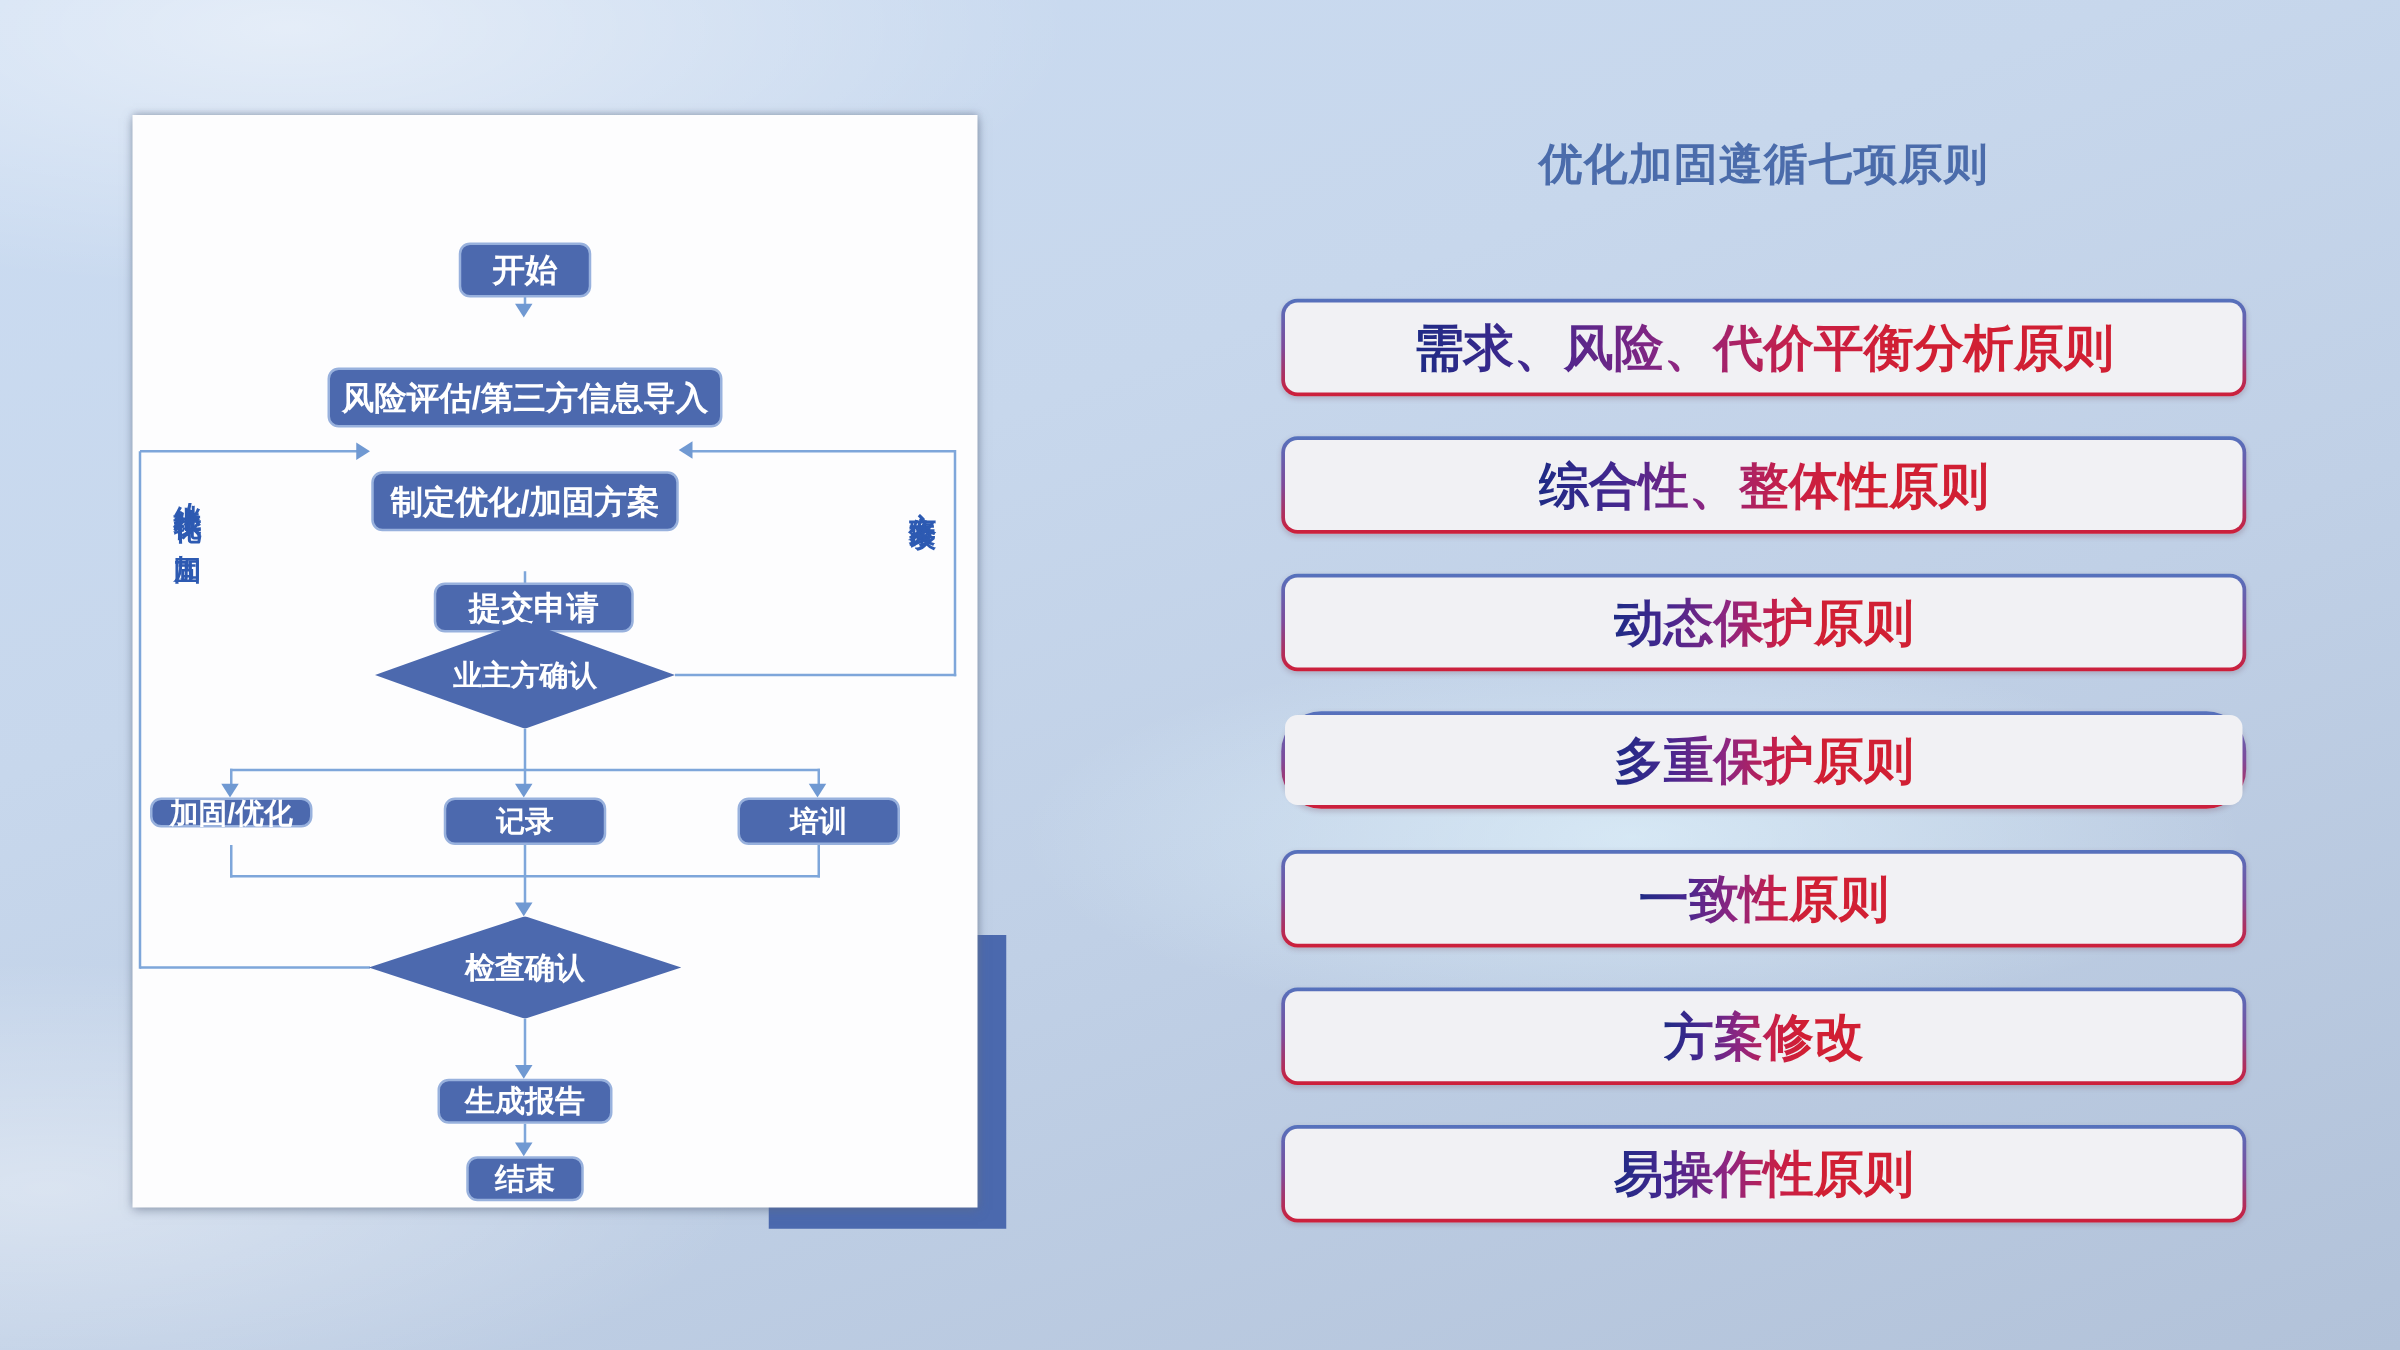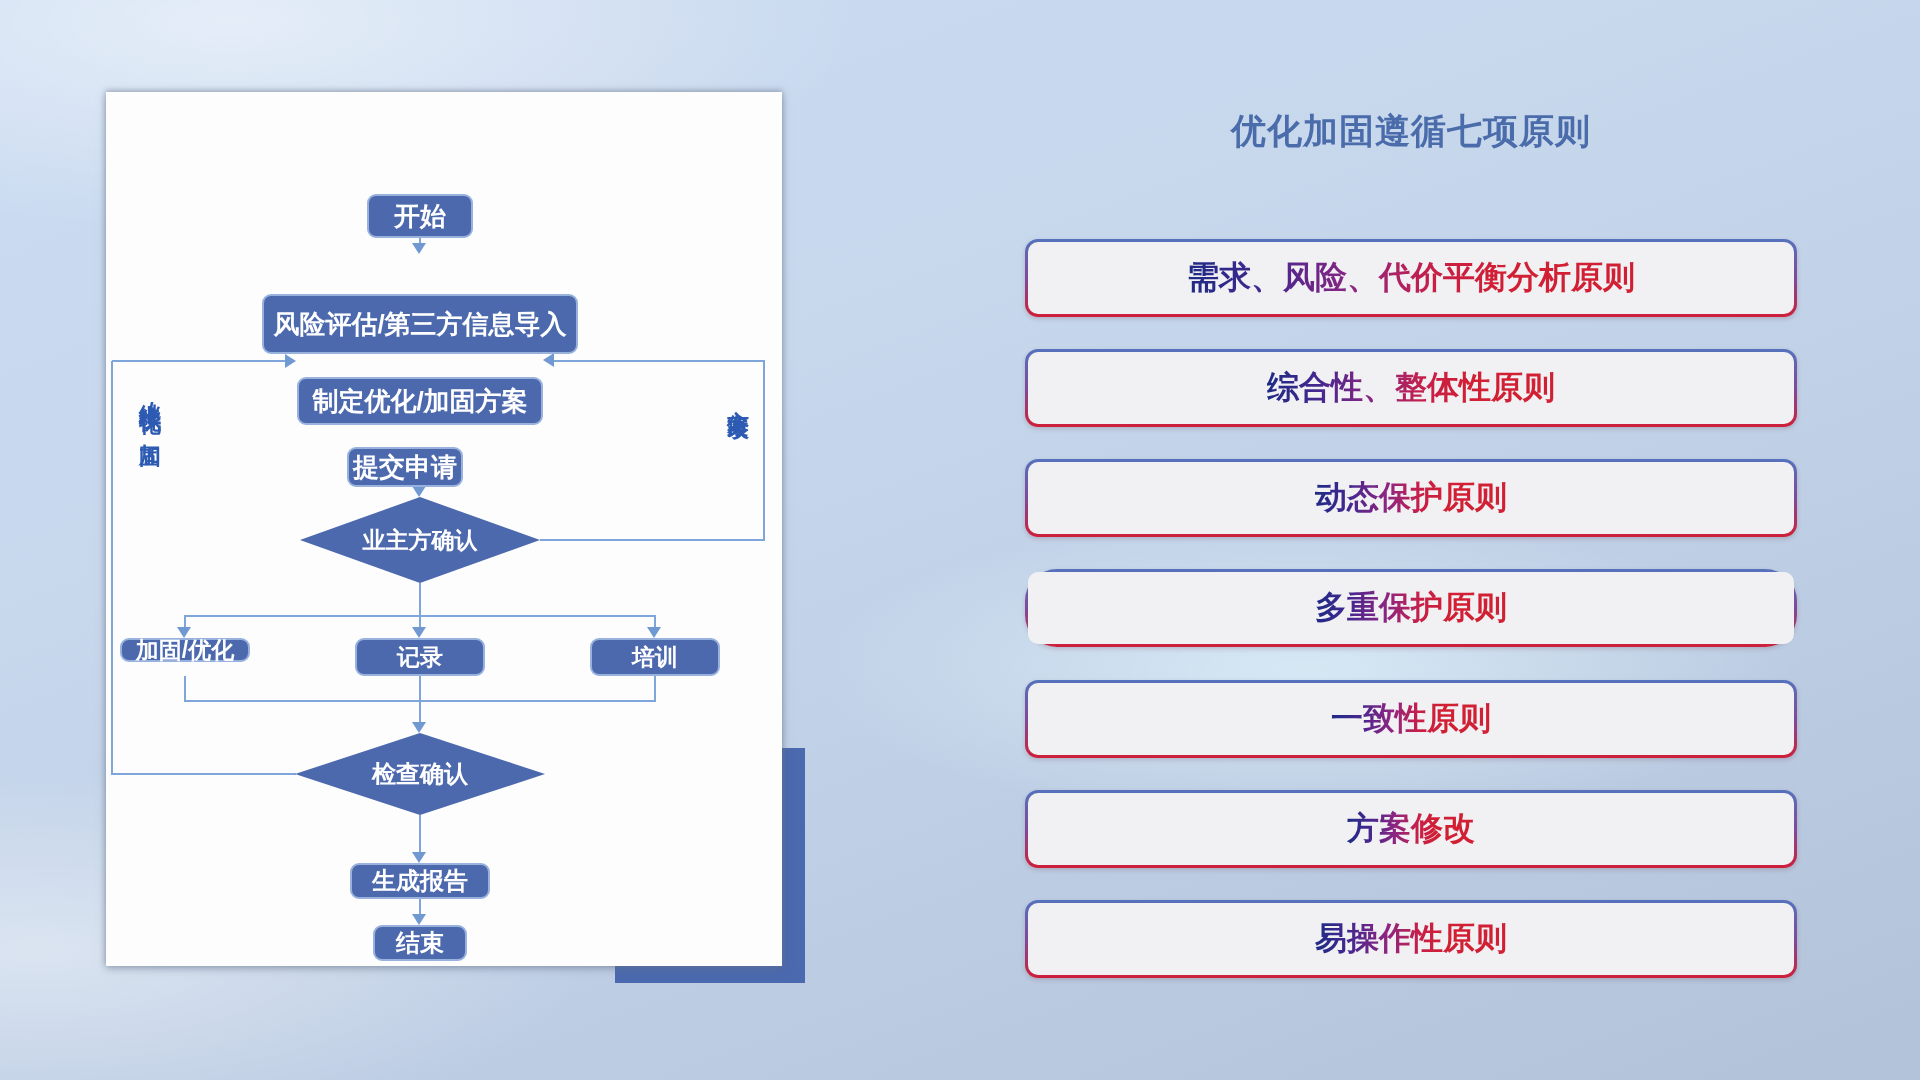--- a/index.html
+++ b/index.html
@@ -36,21 +36,21 @@
          color:#2d5ab2;font-weight:bold;font-size:22px;letter-spacing:3px;line-height:28px;}
   
   .title{position:absolute;left:1025px;top:108px;width:772px;text-align:center;
          font-size:35px;font-weight:bold;color:#4b6cab;letter-spacing:1px;z-index:3;}
   .pbox{position:absolute;left:1025px;width:772px;height:78px;border-radius:13px;padding:3px;
         box-sizing:border-box;z-index:3;
         background:linear-gradient(180deg,#5572bd 0%,#7e4a9a 50%,#cf1e38 100%);
         box-shadow:0 2px 4px rgba(110,70,90,0.25);}
   .pbox-inner{width:100%;height:100%;border-radius:10px;background:#f1f1f4;
         display:flex;align-items:center;justify-content:center;}
-  .ptext{font-size:32px;font-weight:bold;white-space:nowrap;
+  .ptext{font-size:40px;font-weight:bold;white-space:nowrap;
         background:linear-gradient(90deg,#1e2b85 0%,#45278f 18%,#8f2580 38%,#c81f47 55%,#d11f33 70%,#d11f33 100%);
         -webkit-background-clip:text;background-clip:text;color:transparent;-webkit-text-fill-color:transparent;}
   .f26{font-size:26px;margin-top:40px;} .f24{font-size:24px;} .f23{font-size:23px;}
 </style>
 </head>
 <body>
 
 <div class="stage">
 
   <div class="back-rect"></div>
@@ -96,29 +96,29 @@
 
   <div class="hline" style="left:540px;top:539px;width:225px;"></div>
   <div class="vline" style="left:763px;top:360px;height:181px;"></div>
   <div class="hline" style="left:553px;top:360px;width:211px;"></div>
   <div class="arr-l" style="left:543px;top:353px;"></div>
 
   <div class="node f26" style="left:367px;top:154px;width:106px;height:44px;">
     <span>开始</span>
   </div>
 
-  <div class="node f26" style="left:262px;top:254px;width:316px;height:60px;">
+  <div class="node f26" style="left:262px;top:254px;width:316px;height:48px;">
     <span>风险评估/第三方信息导入</span>
   </div>
 
   <div class="node f26" style="left:297px;top:337px;width:246px;height:48px;">
     <span>制定优化/加固方案</span>
   </div>
 
-  <div class="node f26" style="left:347px;top:407px;width:116px;height:40px;">
+  <div class="node f26" style="left:347px;top:426px;width:160px;height:40px;">
     <span>提交申请</span>
   </div>
 
   <div class="diamond f23" style="left:300px;top:497px;width:240px;height:86px;">
     <span>业主方确认</span>
   </div>
 
   <div class="node f23" style="left:120px;top:638px;width:130px;height:24px;">
     <span>加固/优化</span>
   </div>

